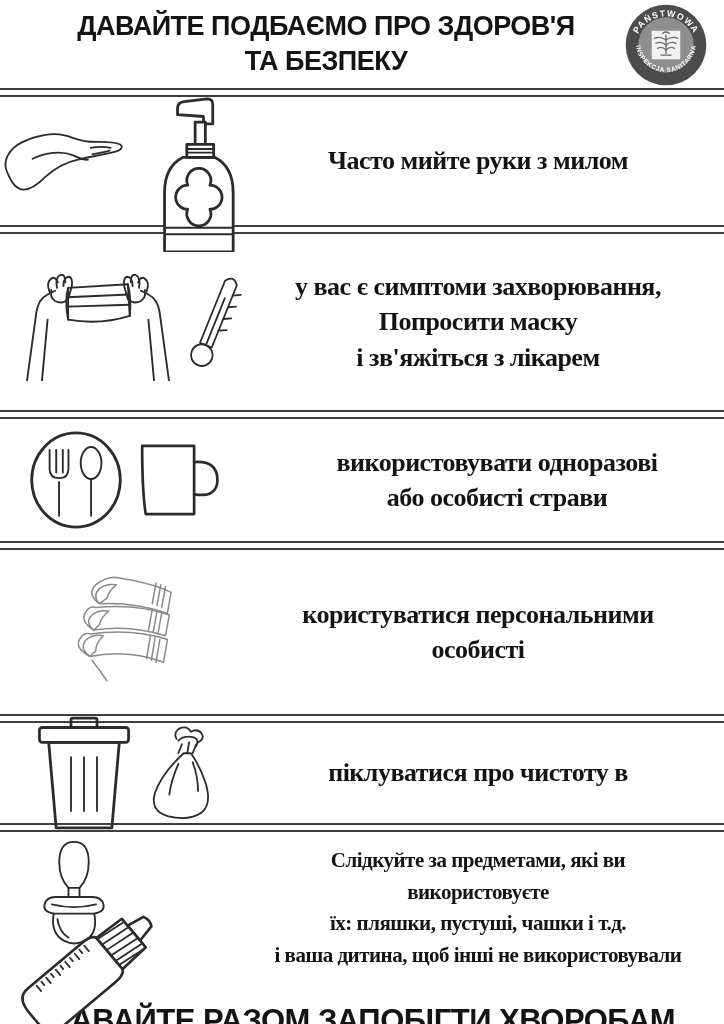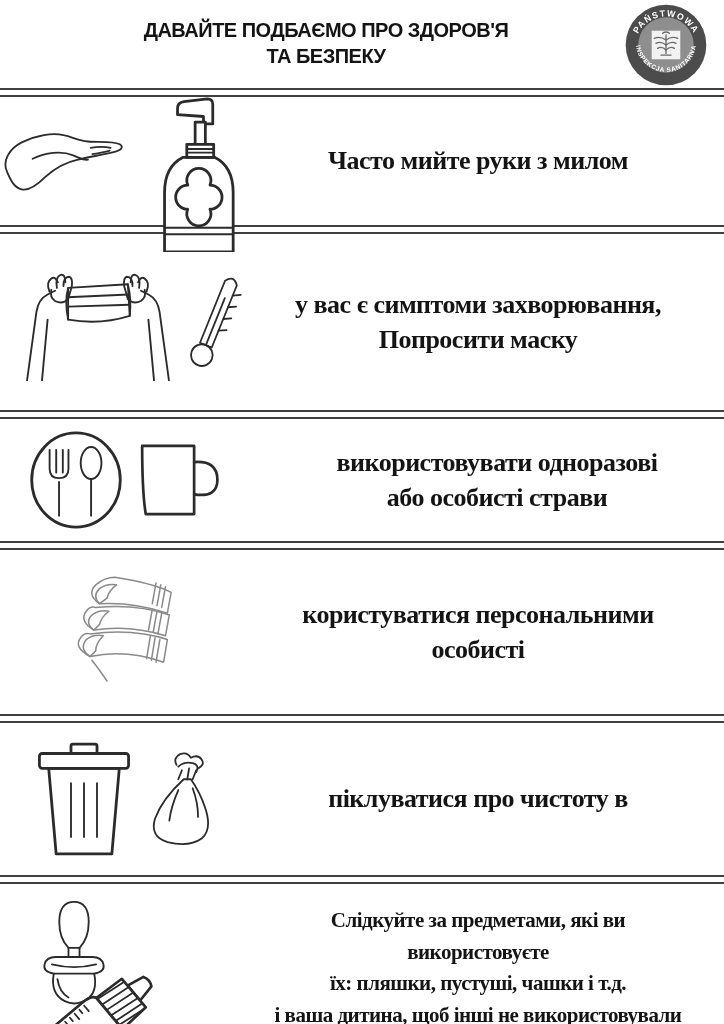--- a/index.html
+++ b/index.html
@@ -14,21 +14,21 @@
   }
   
   .header{
     height:88px;
     display:flex;align-items:center;
   }
   .header-title{
     flex:1;
     text-align:center;
     font-weight:bold;
-    font-size:20px;
+    font-size:27px;
     line-height:1.28;
     letter-spacing:-0.5px;
     padding-left:28px;
   }
   .logo{
     width:84px;height:84px;
     margin:2px 16px 0 0;
     flex:0 0 auto;
   }
   
@@ -61,22 +61,22 @@
     line-height:1.35;
     letter-spacing:-0.5px;
     padding-right:16px;
     font-family:Liberation Serif, serif;
   }
   .txt.small{font-size:21px;line-height:1.5;}
   .s1{height:128px;}
   .s2{height:176px;}
   .s3{height:122px;gap:38px;}
   .s4{height:164px;}
-  .s5{height:152px;}
-  .s6{height:152px;margin-top:8px;}
+  .s5{height:100px;}
+  .s6{height:152px;}
   .soap-wrap{position:relative;z-index:3;margin-bottom:-26px;}
   .therm-wrap{transform:rotate(22deg);margin-left:2px;margin-top:6px;}
   .s6 .icons{height:100%;}
   .pacifier-wrap{position:absolute;left:28px;top:6px;}
   .bottle-wrap{position:absolute;left:58px;top:58px;transform:rotate(50deg);z-index:2;}
   
   .footer{
     height:74px;
     display:flex;align-items:center;justify-content:center;
     font-weight:bold;
@@ -185,20 +185,21 @@
           <line class="stroke-thin" x1="29" y1="38" x2="37" y2="34"></line>
           <line class="stroke-thin" x1="29" y1="52" x2="37" y2="48"></line>
           <line class="stroke-thin" x1="29" y1="66" x2="37" y2="62"></line>
           <line class="stroke-thin" x1="22" y1="30" x2="22" y2="86"></line>
         </svg>
       </span>
     </div>
     <div class="txt">
       <div>у вас є симптоми захворювання,</div>
       <div>Попросити маску</div>
+      <div>і зв'яжіться з лікарем</div>
     </div>
   </div>
 
   <div class="rule"></div>
 
   <div class="section s3">
     <div class="icons">
       <svg viewBox="0 0 104 104" width="98" height="98">
         <ellipse class="stroke" cx="52" cy="52" rx="47" ry="50"></ellipse>
         <line class="stroke-thin" x1="34" y1="54" x2="34" y2="90"></line>

